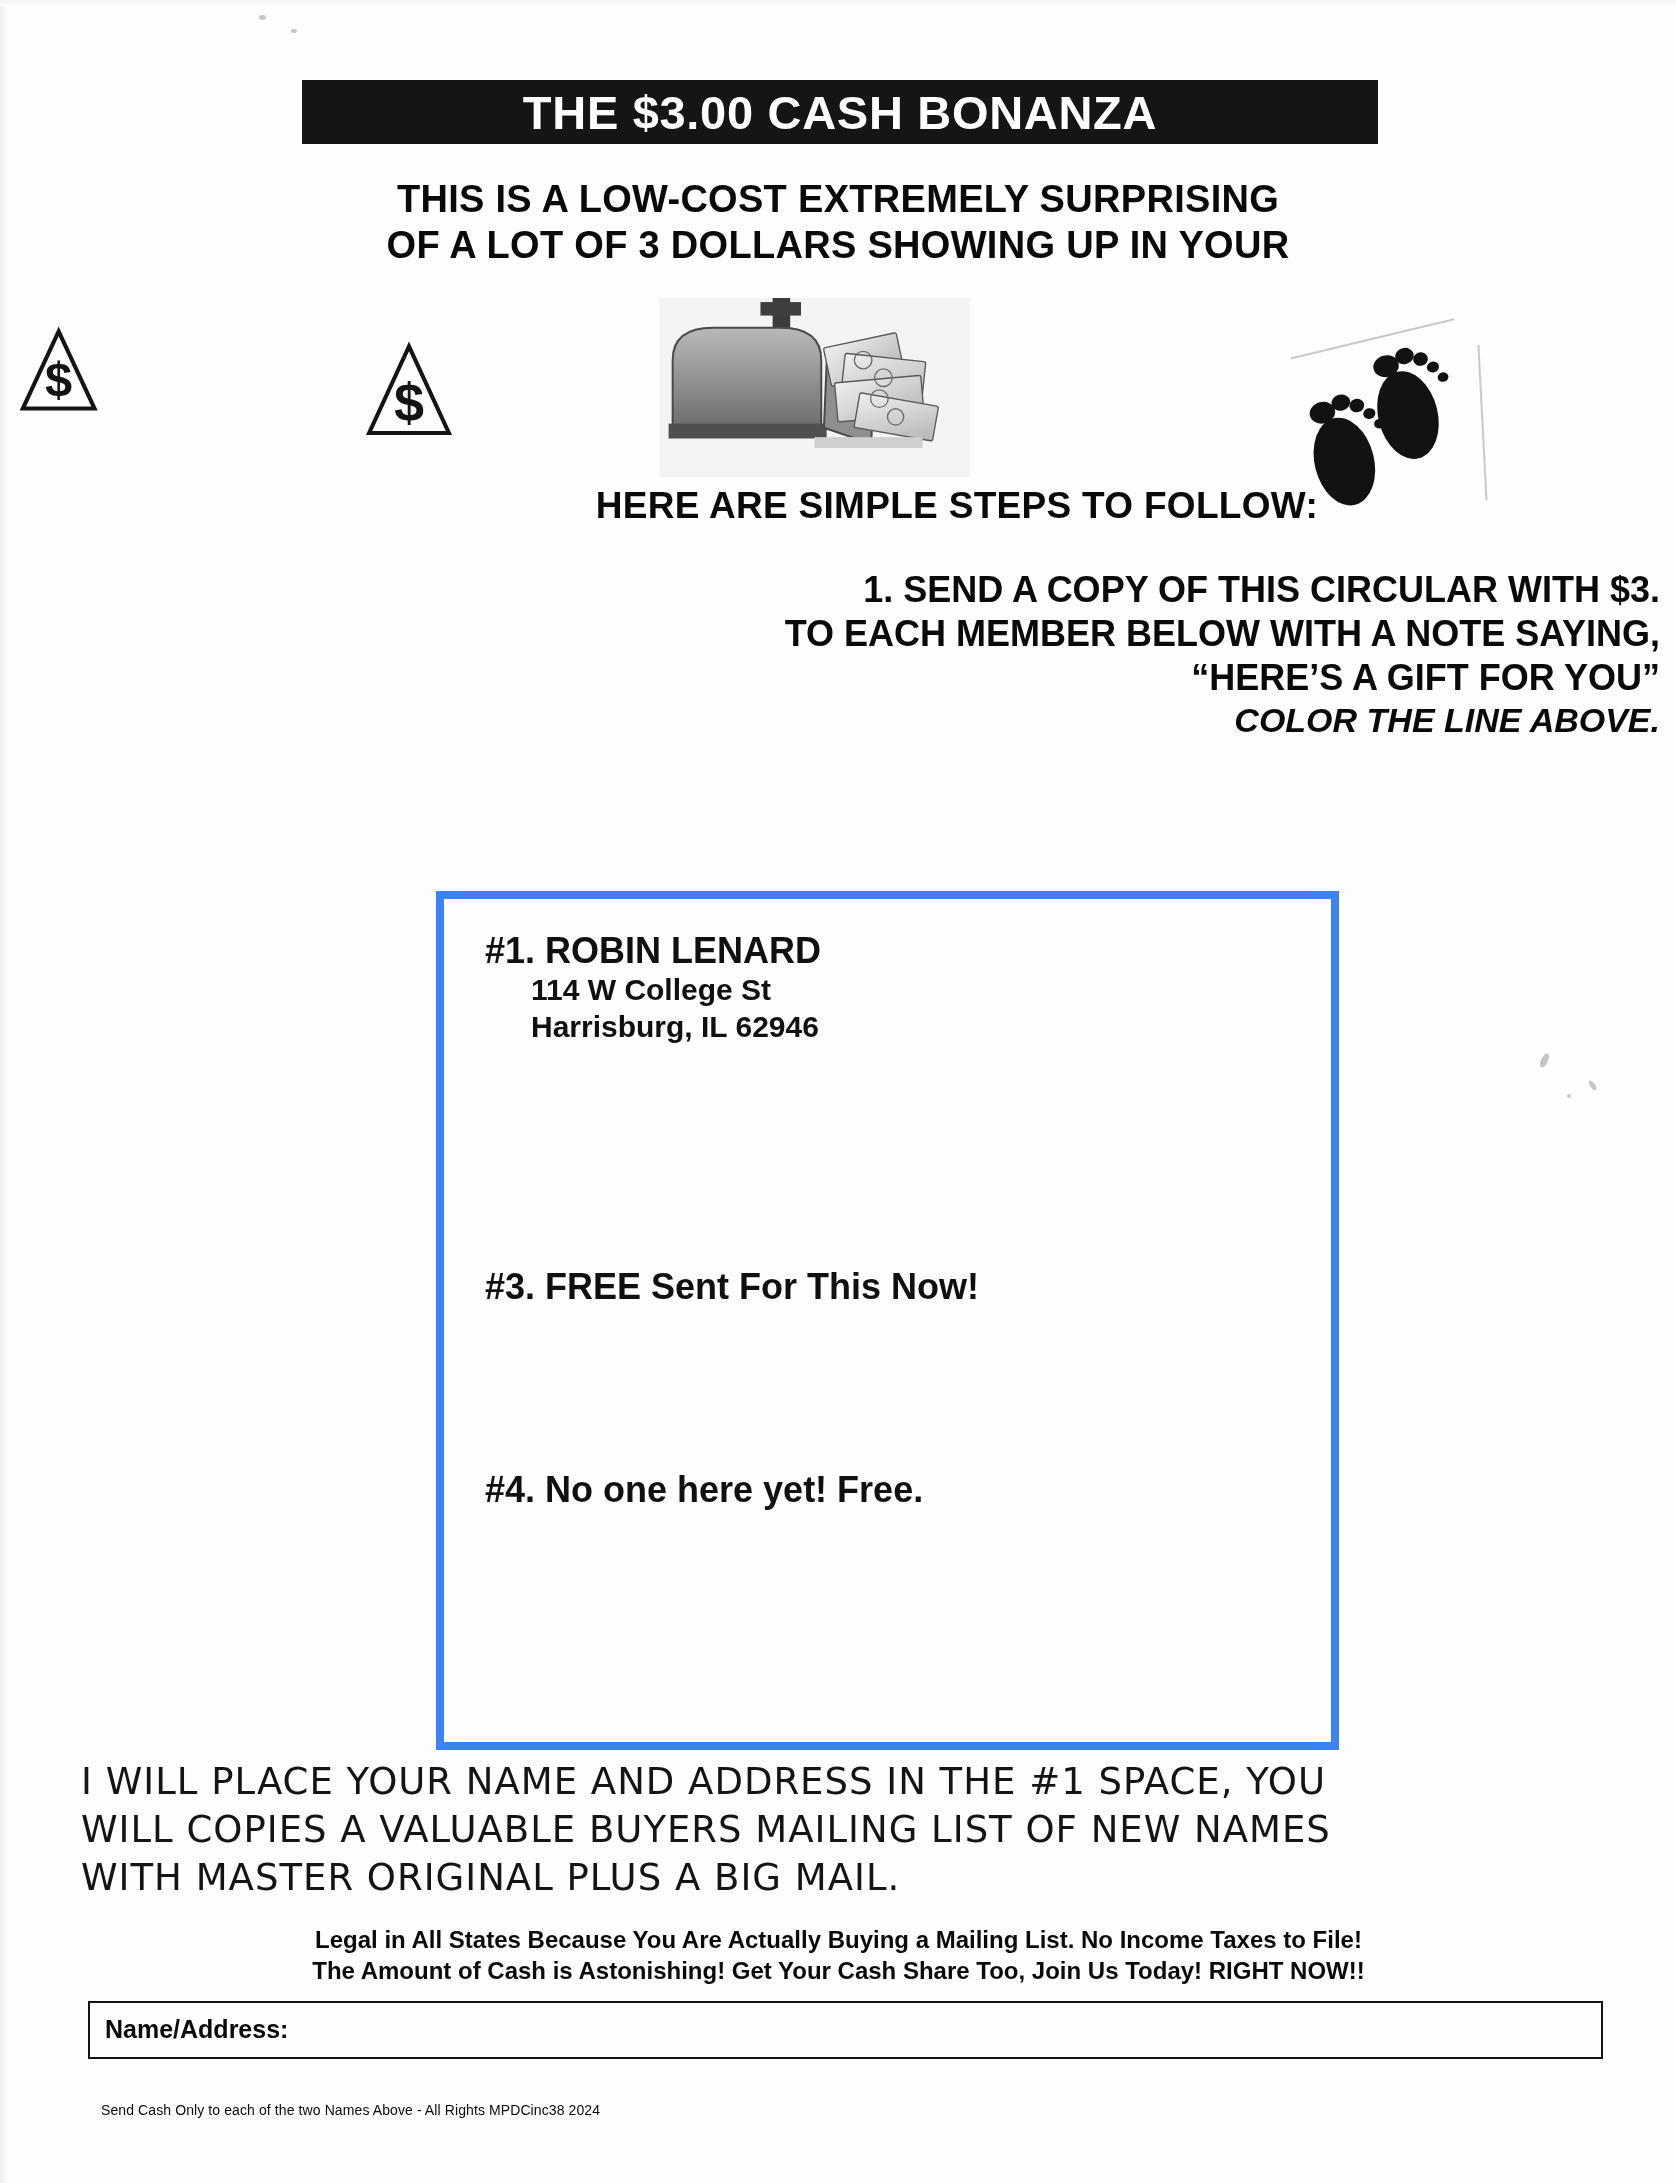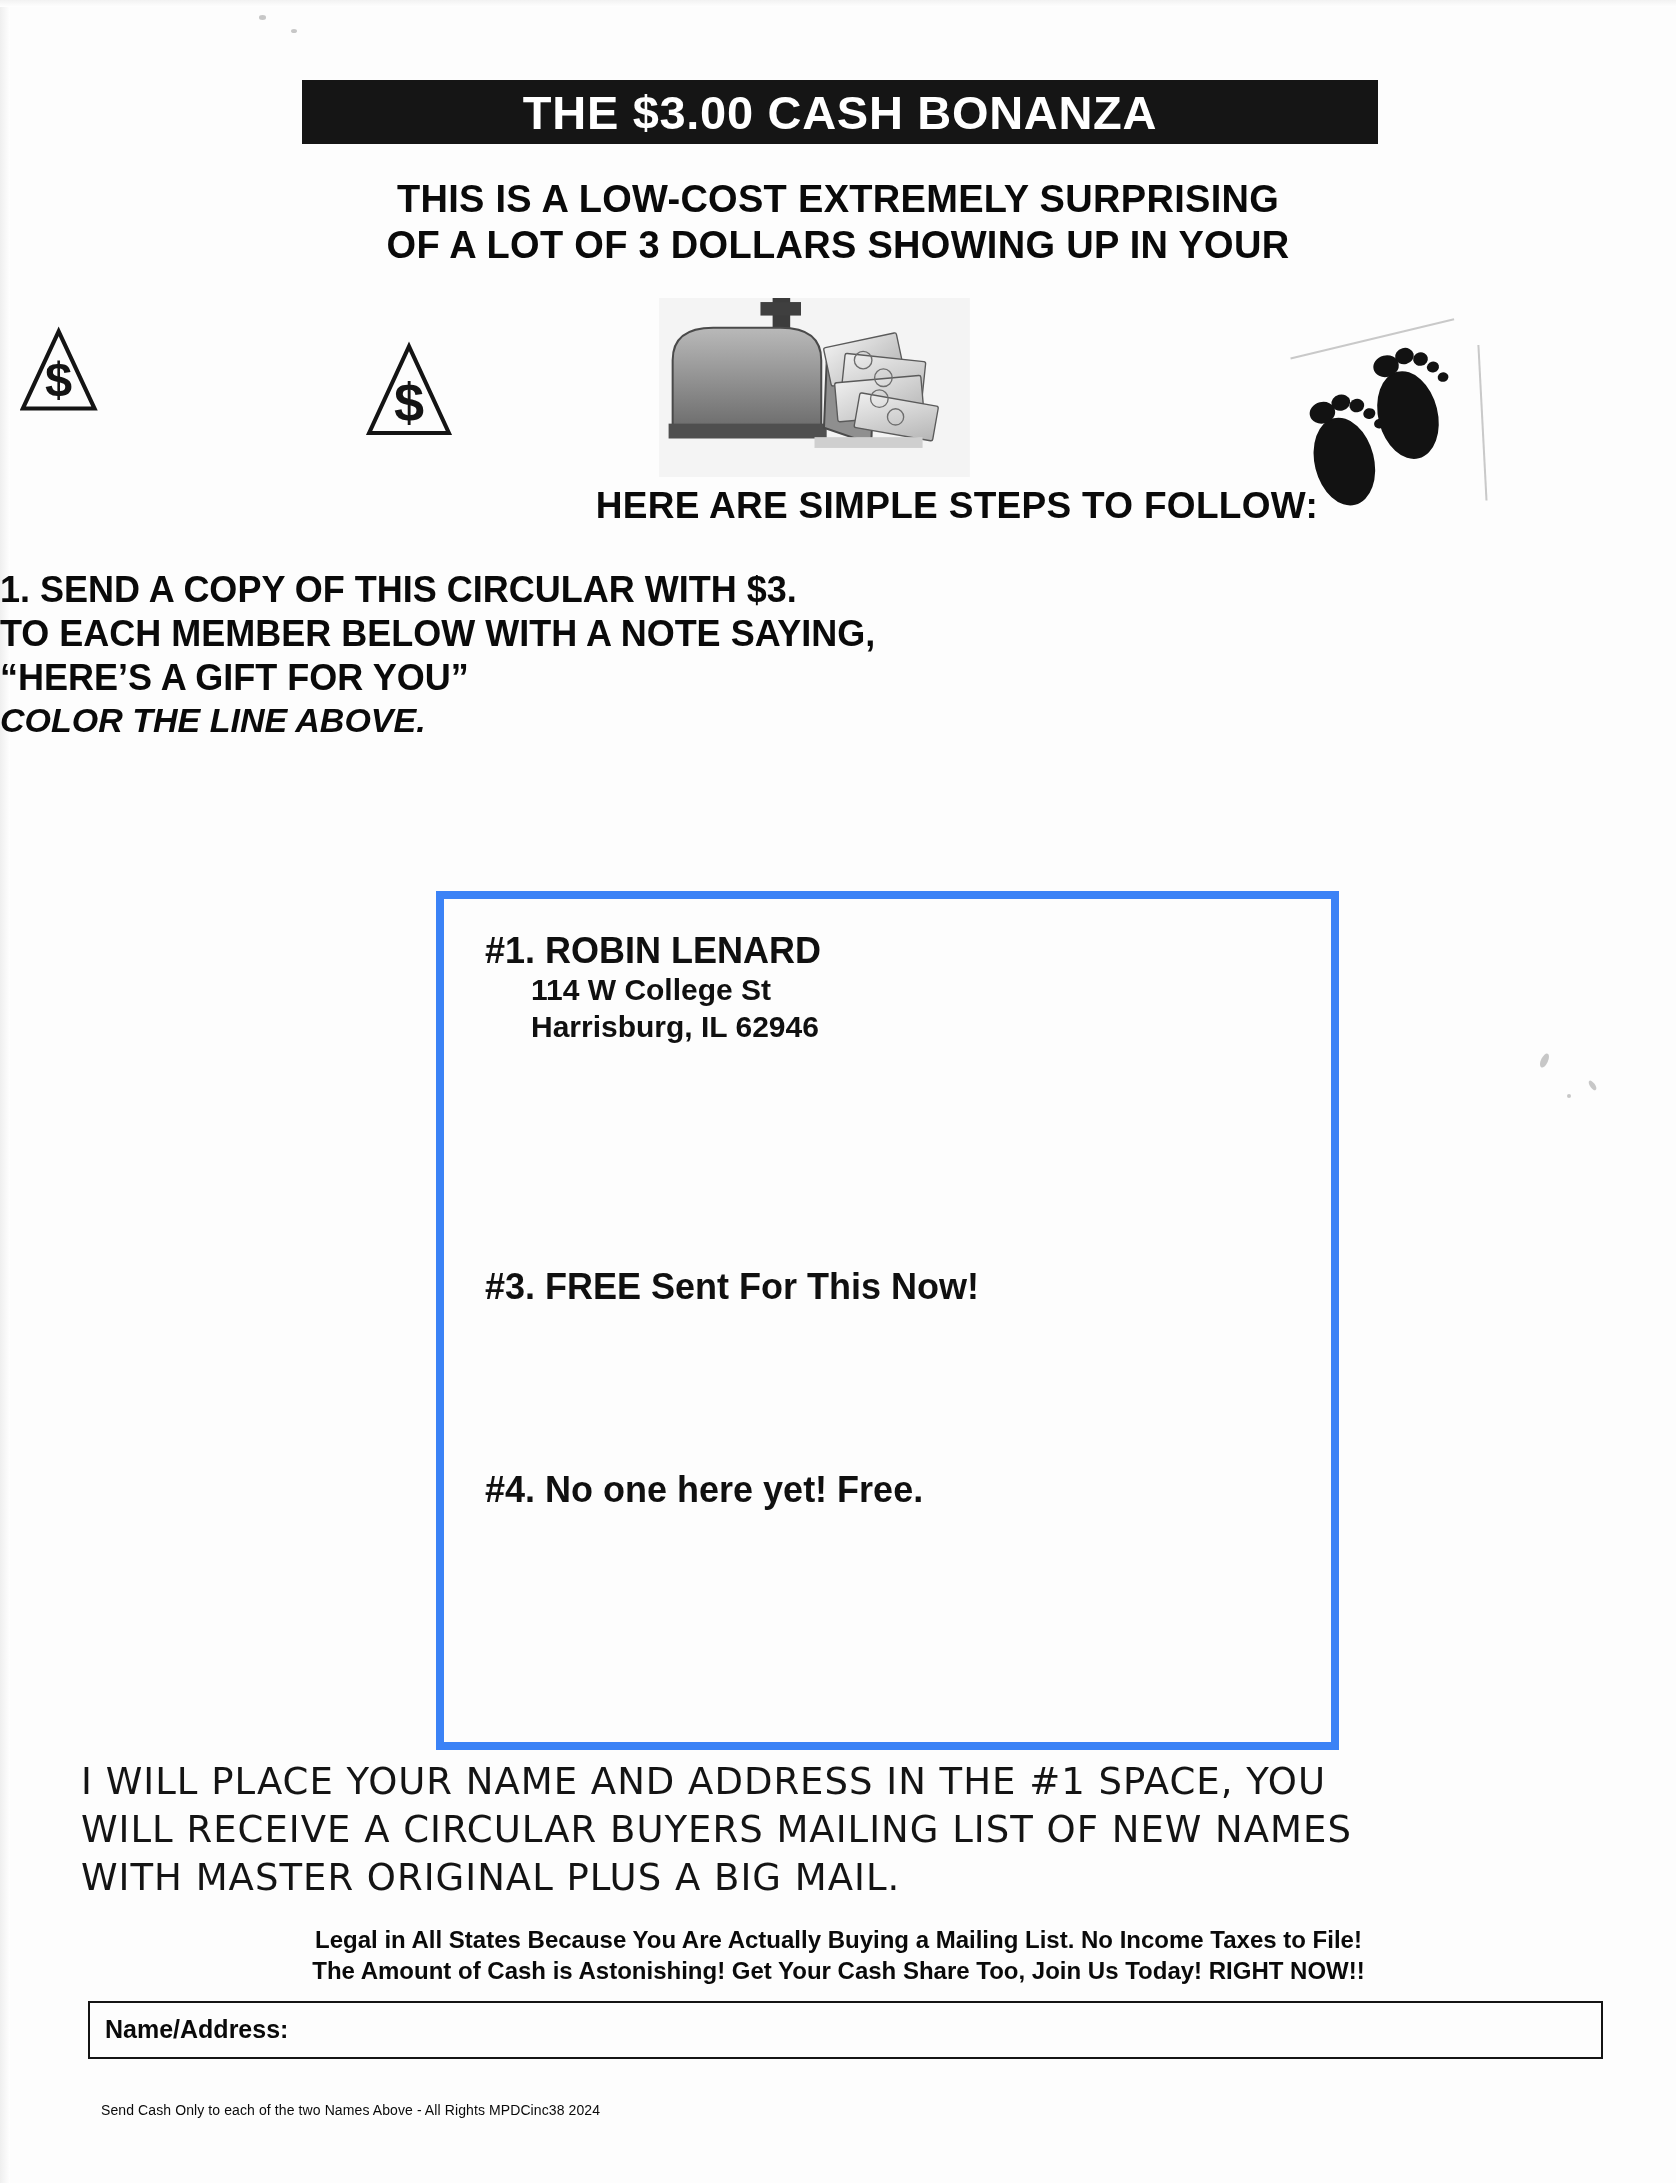--- a/index.html
+++ b/index.html
@@ -110,21 +110,21 @@
     text-align: right;
     font-size: 37px;
     font-weight: bold;
     letter-spacing: 0.3px;
   }
 
   .step1 {
     position: absolute;
     left: 0; right: 16px;
     top: 568px;
-    text-align: left;
+    text-align: right;
     font-size: 36px;
     font-weight: bold;
     line-height: 1.22;
   }
   .step1 .italic-line {
     font-style: italic;
     font-size: 34px;
   }
   .step2 {
     position: absolute;
@@ -340,21 +340,21 @@
     </div>
 
     <div class="entry" style="top:571px;">
       <div class="ename">#4. No one here yet! Free.</div>
     </div>
 
   </div>
 
   <div class="hand-note">
     <div>I WILL PLACE YOUR NAME AND ADDRESS IN THE #1 SPACE, YOU</div>
-    <div>WILL RECEIVE A CIRCULAR BUYERS MAILING LIST OF NEW NAMES</div>
+    <div>WILL COPIES A VALUABLE BUYERS MAILING LIST OF NEW NAMES</div>
     <div>WITH MASTER ORIGINAL PLUS A BIG MAIL.</div>
   </div>
 
   <div class="legal">
     <div>Legal in All States Because You Are Actually Buying a Mailing List. No Income Taxes to File!</div>
     <div>The Amount of Cash is Astonishing! Get Your Cash Share Too, Join Us Today! RIGHT NOW!!</div>
   </div>
 
   <div class="na-box">
     <span>Name/Address:</span>

